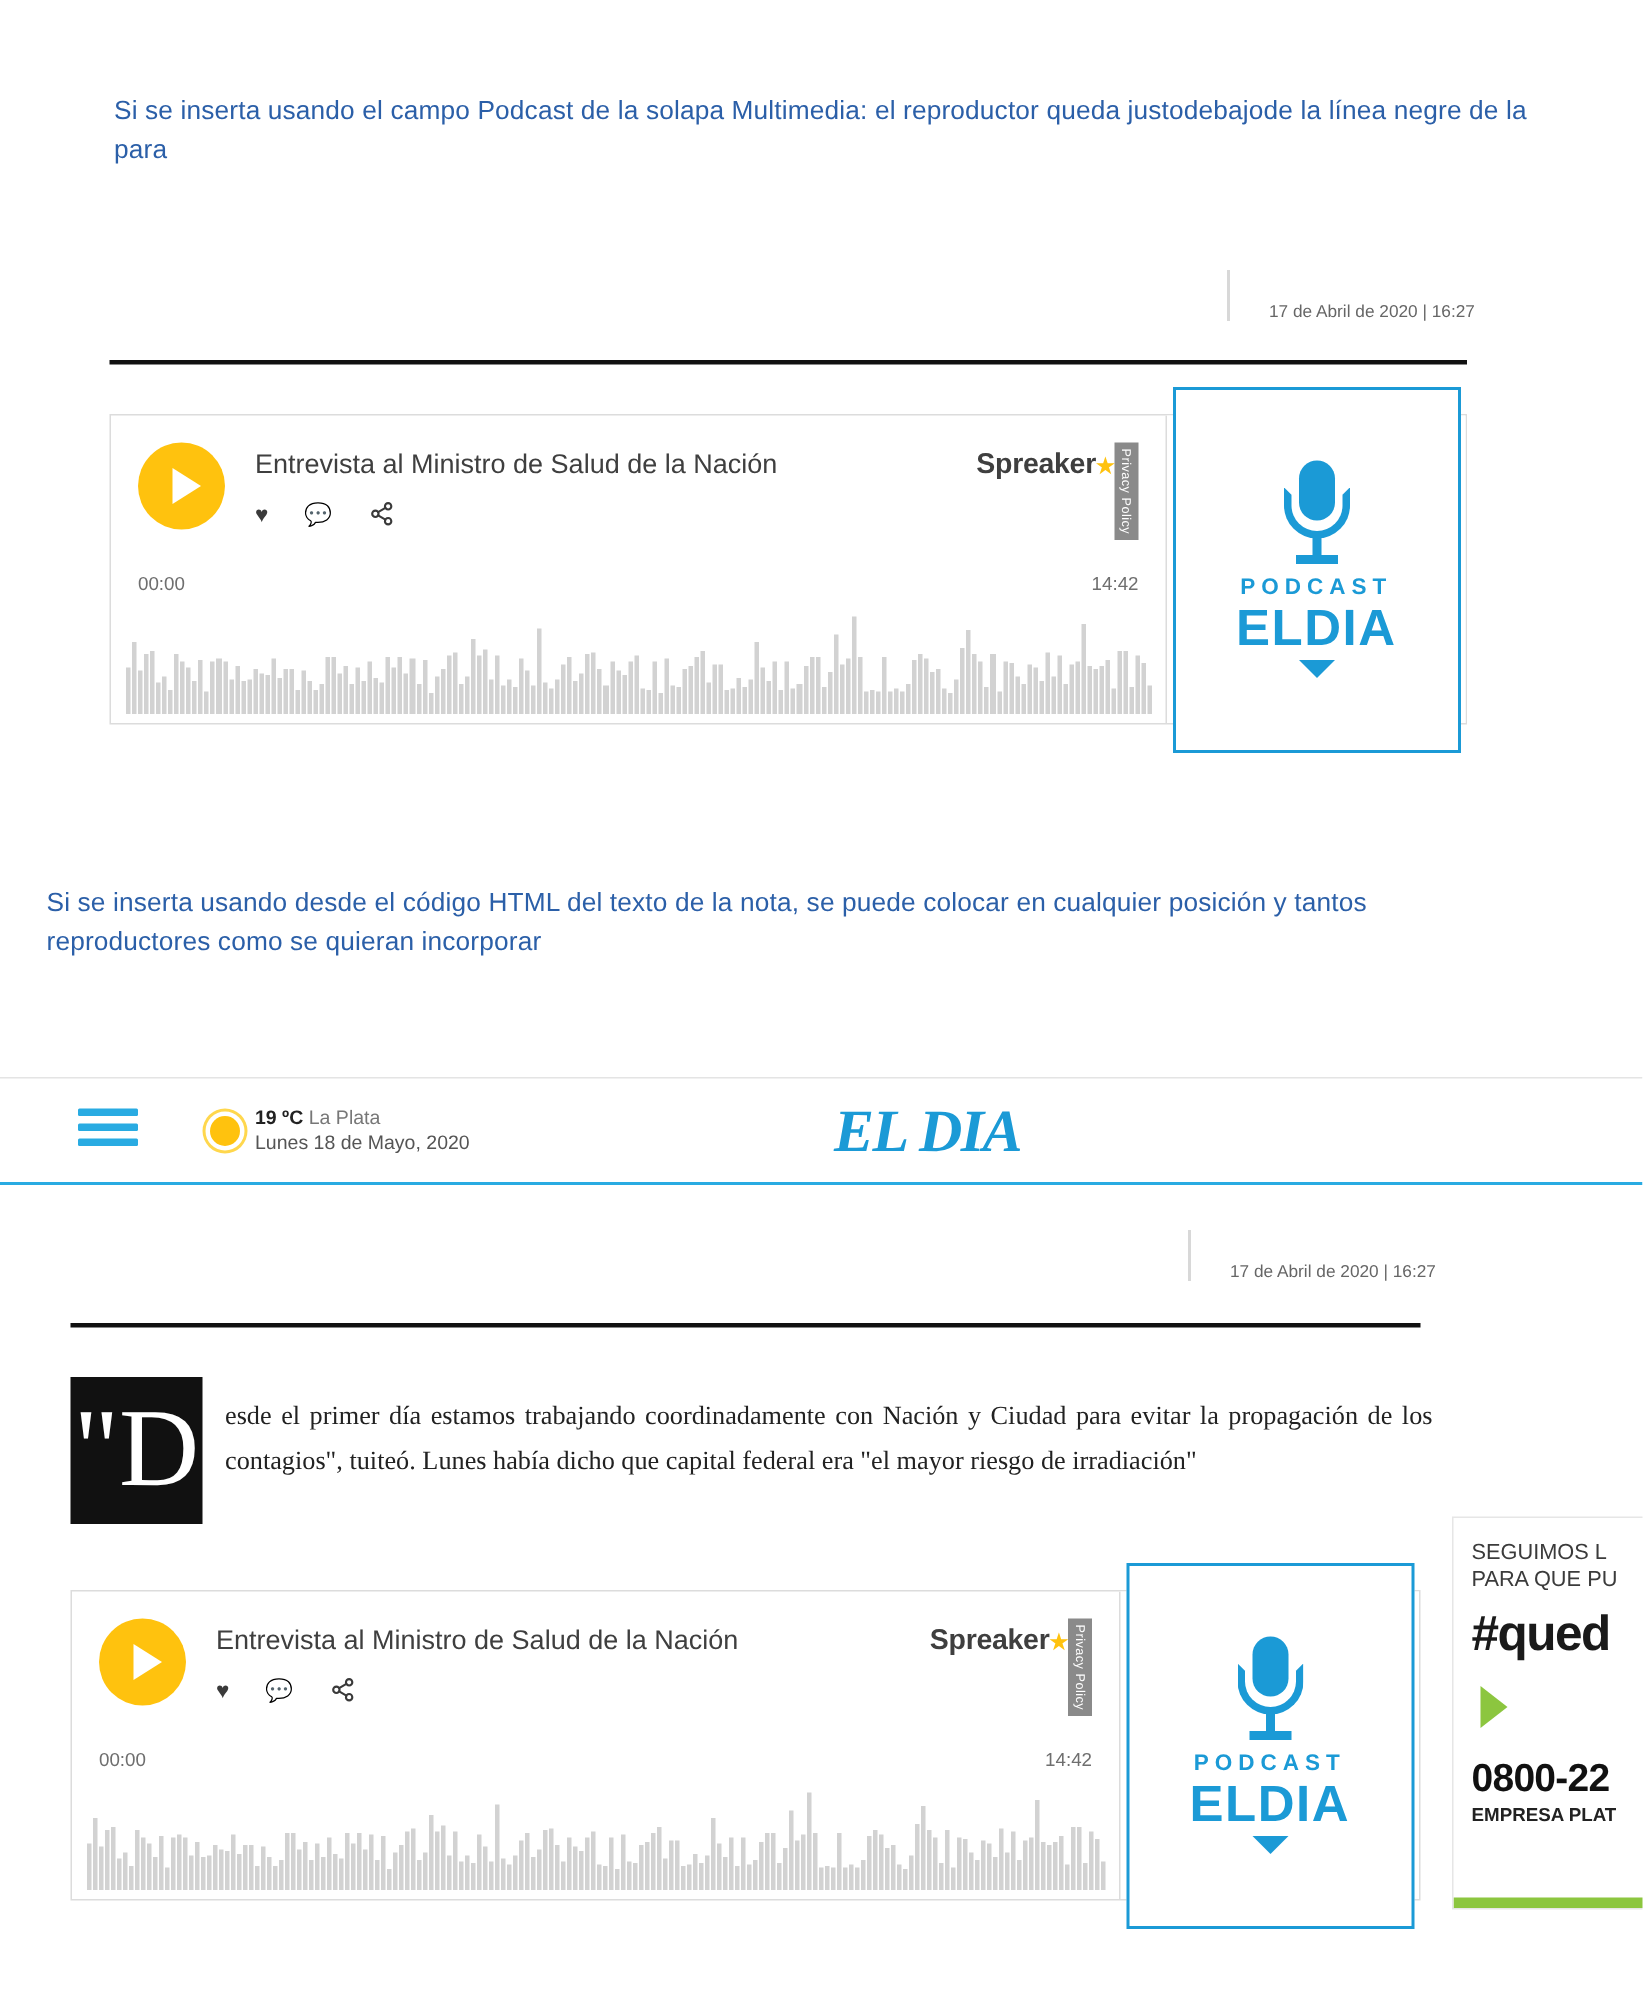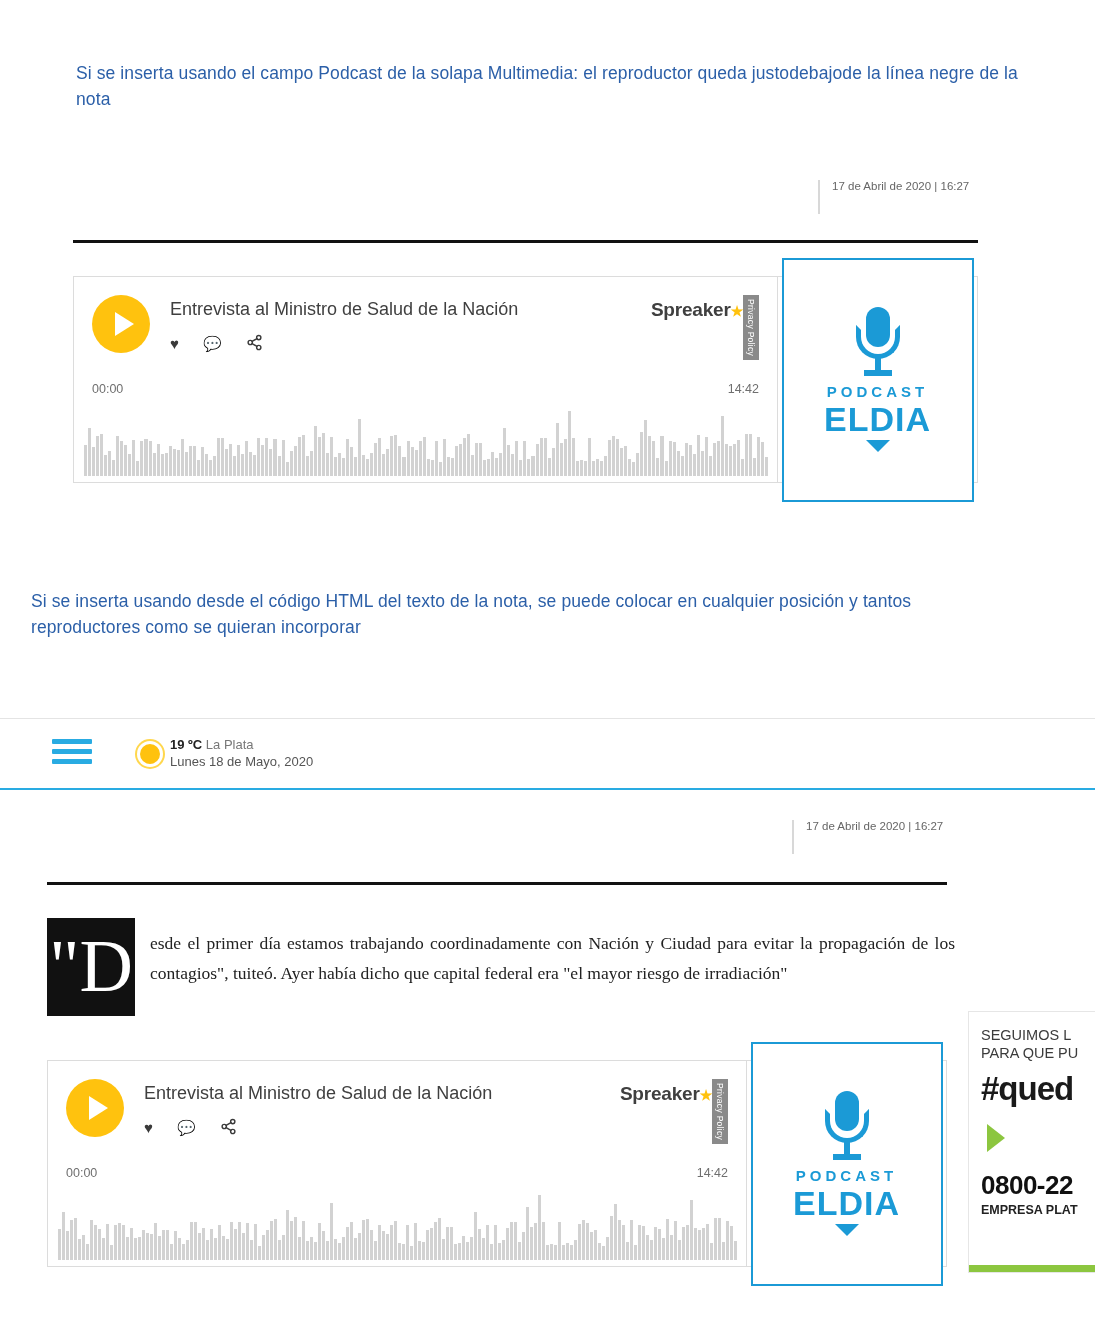--- a/index.html
+++ b/index.html
@@ -14,21 +14,21 @@
   .note {
     color:#2b5fa8;
     font-size:17.5px;
     line-height:1.5;
     letter-spacing:.1px;
   }
   #note-1 { position:absolute; left:76px; top:60px; width:950px; }
   #note-2 { position:absolute; left:31px; top:588px; width:985px; }
 
   
-  .timestamp-wrap { display:flex; align-items:flex-start; gap:12px; }
+  .timestamp-wrap { display:flex; align-items:flex-end; gap:26px; }
   .timestamp-bar { width:2px; height:34px; background:#d8d8d8; }
   .timestamp-text { font-size:11.5px; color:#666; white-space:nowrap; }
   #ts-1 { position:absolute; left:818px; top:180px; }
   #ts-2 { position:absolute; left:792px; top:820px; }
 
   
   .black-rule { position:absolute; background:#111; height:3px; }
   #rule-1 { left:73px; top:240px; width:905px; }
   #rule-2 { left:47px; top:882px; width:900px; }
 
@@ -175,21 +175,21 @@
     border-top:14px solid transparent; border-bottom:14px solid transparent;
     border-left:18px solid #8cc63f;
   }
   .ad-phone { font-size:26px; font-weight:700; color:#111; margin:18px 0 0 12px; letter-spacing:-.5px; }
   .ad-sub { font-size:12.5px; font-weight:700; color:#222; margin:2px 0 0 12px; }
   .ad-bar { position:absolute; left:0; bottom:0; width:160px; height:7px; background:#8cc63f; }
 </style>
 </head>
 <body>
 
-<div class="note" id="note-1">Si se inserta usando el campo Podcast de la solapa Multimedia: el reproductor queda justodebajode la línea negre de la nota</div>
+<div class="note" id="note-1">Si se inserta usando el campo Podcast de la solapa Multimedia: el reproductor queda justodebajode la línea negre de la para</div>
 
 <div class="timestamp-wrap" id="ts-1">
   <div class="timestamp-bar"></div>
   <div class="timestamp-text">17 de Abril de 2020 | 16:27</div>
 </div>
 
 <div class="black-rule" id="rule-1"></div>
 
 <div class="player" id="player-1">
   <div class="player-left">
@@ -418,31 +418,32 @@
       <i></i>
       <i></i>
     </div>
   <div class="weather">
     <div class="sun"></div>
     <div class="weather-text">
       <div><b>19 ºC</b> <span class="city">La Plata</span></div>
       <div>Lunes 18 de Mayo, 2020</div>
     </div>
   </div>
+  <div class="eldia-logo">EL DIA</div>
 </div>
 
 <div class="timestamp-wrap" id="ts-2">
   <div class="timestamp-bar"></div>
   <div class="timestamp-text">17 de Abril de 2020 | 16:27</div>
 </div>
 
 <div class="black-rule" id="rule-2"></div>
 
 <div id="dropcap">"D</div>
-<div id="article-text">esde el primer día estamos trabajando coordinadamente con Nación y Ciudad para evitar la propagación de los contagios", tuiteó. Ayer había dicho que capital federal era "el mayor riesgo de irradiación"</div>
+<div id="article-text">esde el primer día estamos trabajando coordinadamente con Nación y Ciudad para evitar la propagación de los contagios", tuiteó. Lunes había dicho que capital federal era "el mayor riesgo de irradiación"</div>
 
 <div class="player" id="player-2">
   <div class="player-left">
     <div class="player-top">
       <div class="play-btn">
         <div class="play-tri"></div>
       </div>
       <div class="player-meta">
         <div class="episode-title">Entrevista al Ministro de Salud de la Nación</div>
         <div class="action-icons">

